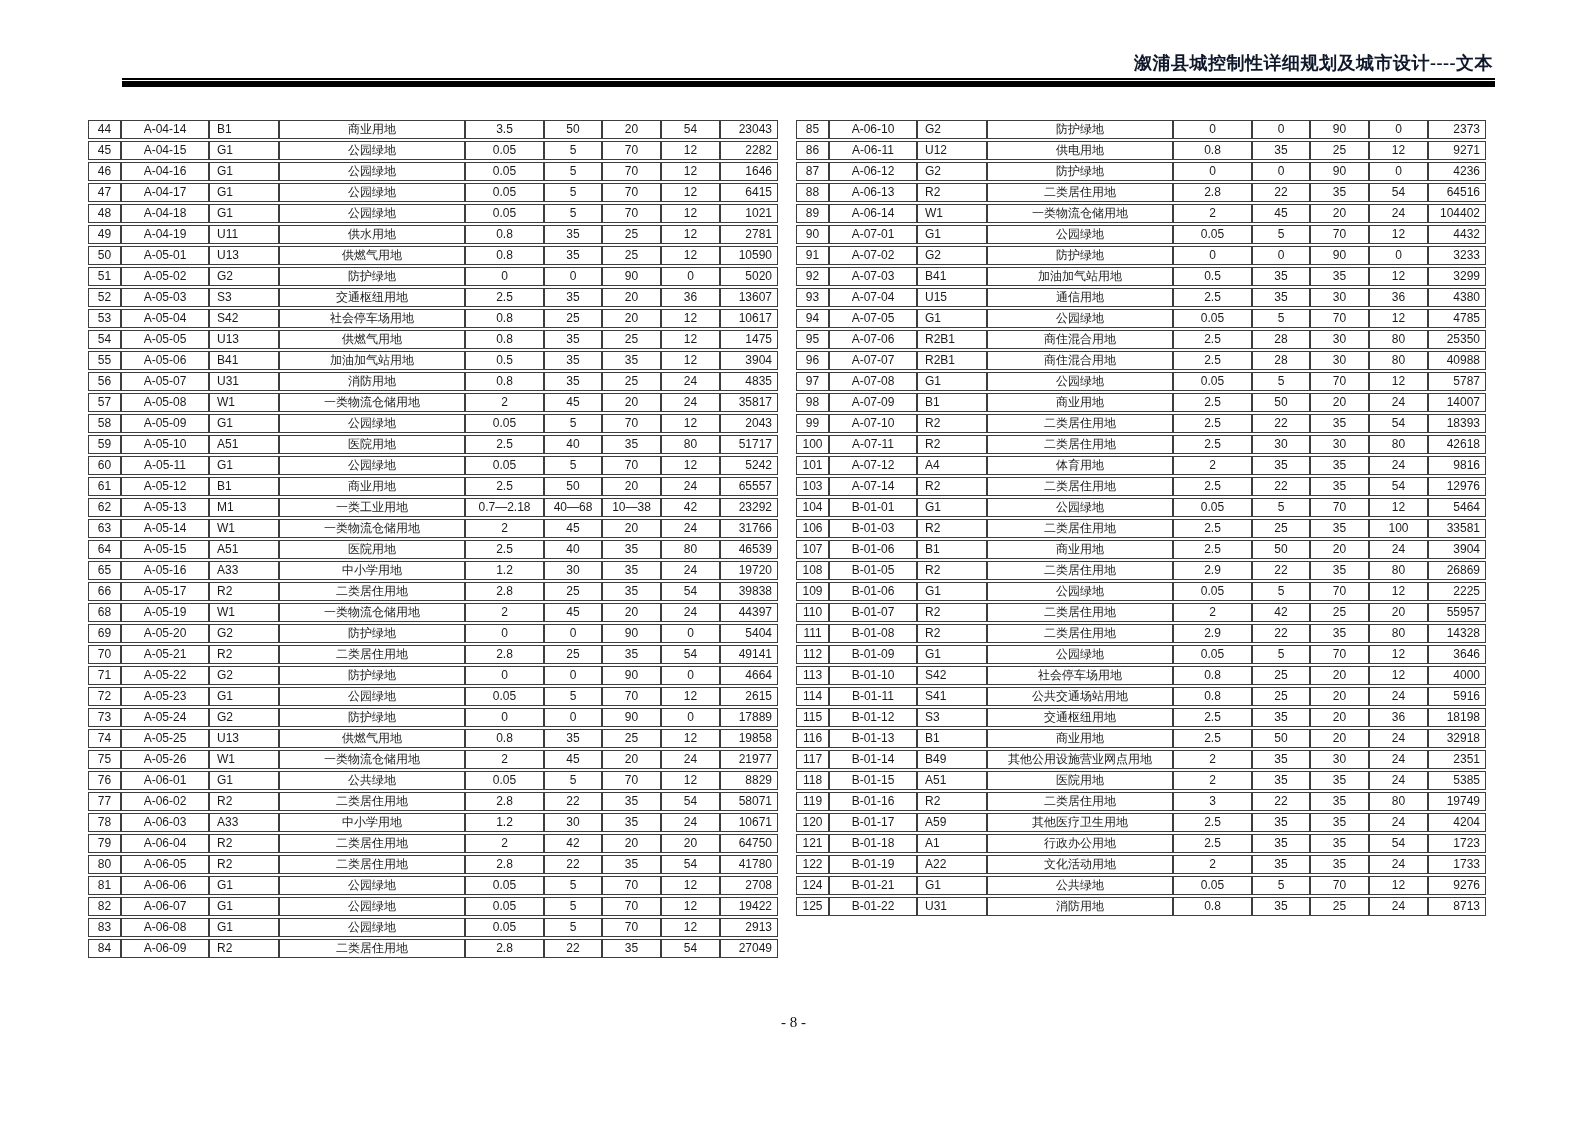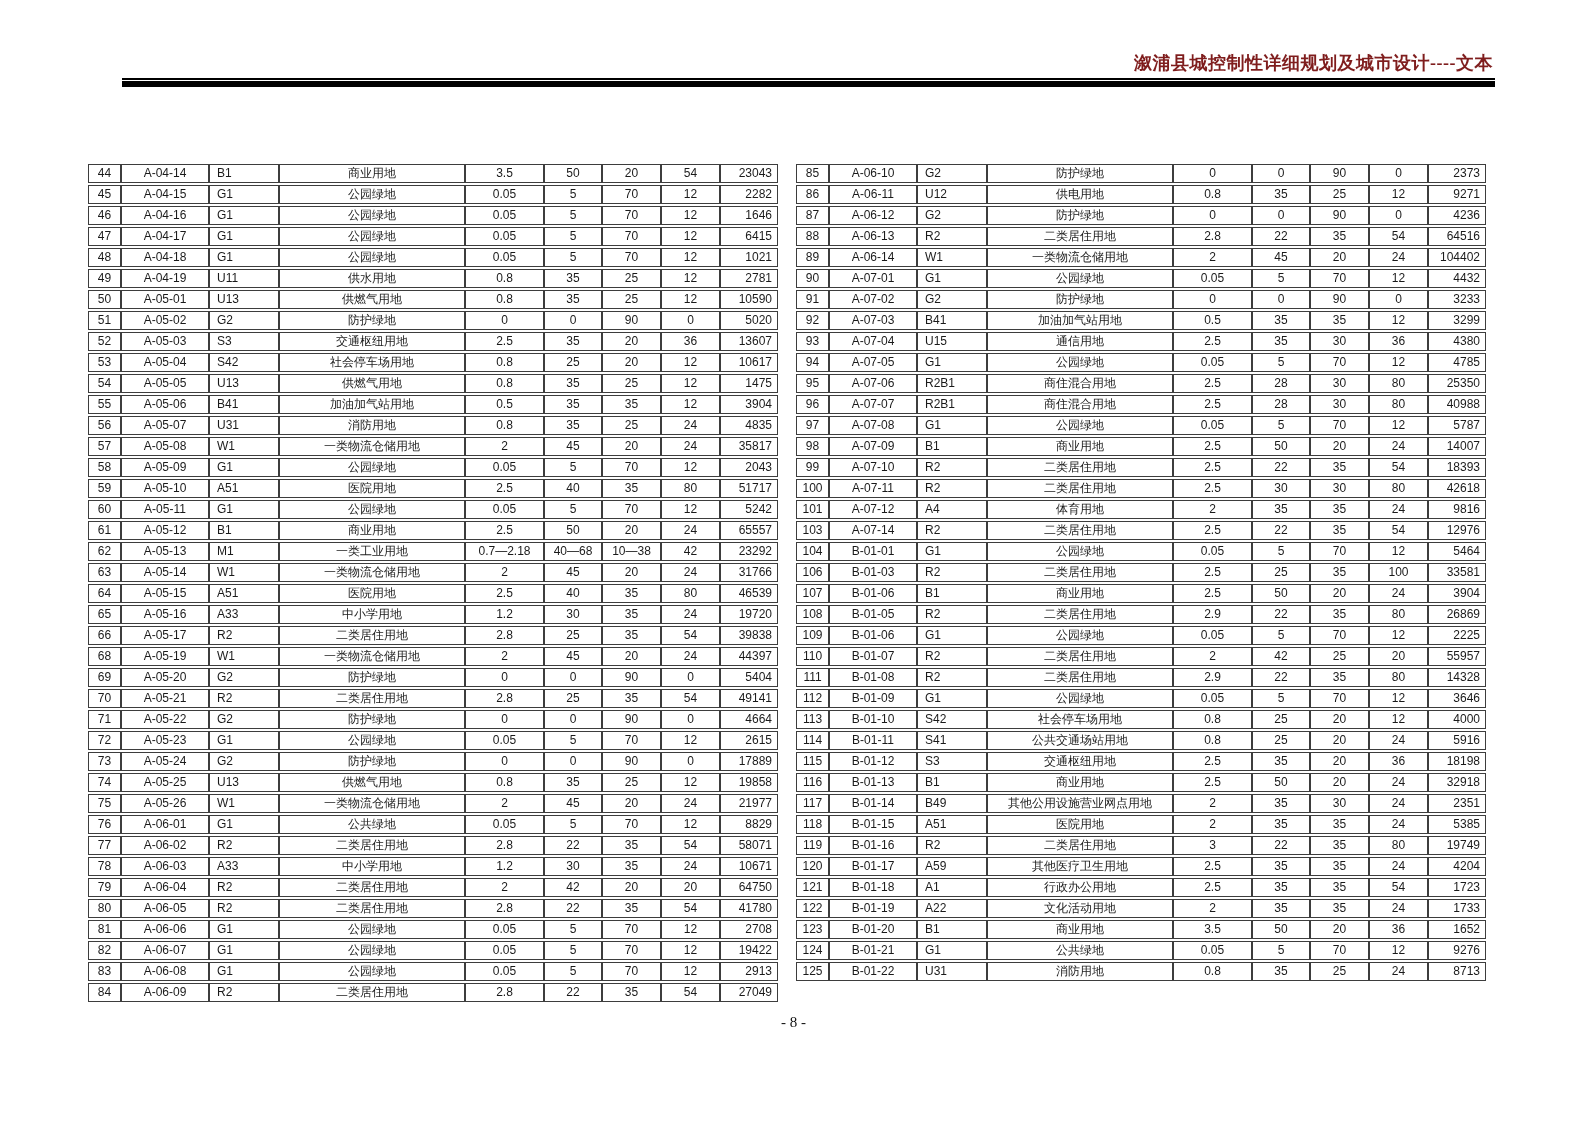--- a/index.html
+++ b/index.html
@@ -17,21 +17,21 @@
     color: #1a1a1a;
   }
   .doc-header-title {
     position: absolute;
     top: 51px;
     right: 94px;
     font-family: "Liberation Serif", serif;
     font-weight: bold;
     font-size: 18px;
     line-height: 24px;
-    color: #7f1d1d;
+    color: #0f172a;
     letter-spacing: 0.5px;
     white-space: nowrap;
     text-align: right;
   }
   .header-rule {
     position: absolute;
     left: 122px;
     top: 78px;
     width: 1373px;
     height: 9px;
@@ -41,21 +41,20 @@
   .header-rule .thick { height: 6px; background: #000; }
 
   .data-table {
     position: absolute;
     top: 118px;
     border-collapse: separate;
     border-spacing: 0 2px;
     table-layout: fixed;
     width: 690px;
     font-size: 12px;
-    margin-top: 44px;
   }
   .data-table.left-table  { left: 88px; }
   .data-table.right-table { left: 796px; }
   .data-table td {
     box-sizing: border-box;
     border: 1px solid #3d3d3d;
     height: 19px;
     line-height: 17px;
     padding: 0;
     text-align: center;
@@ -955,31 +954,20 @@
           <td class="cell-code">B-01-19</td>
           <td class="cell-zone">A22</td>
           <td class="cell-name">文化活动用地</td>
           <td class="cell-v1">2</td>
           <td class="cell-v2">35</td>
           <td class="cell-v3">35</td>
           <td class="cell-v4">24</td>
           <td class="cell-v5">1733</td>
         </tr>
         <tr>
-          <td class="cell-index">123</td>
-          <td class="cell-code">B-01-20</td>
-          <td class="cell-zone">B1</td>
-          <td class="cell-name">商业用地</td>
-          <td class="cell-v1">3.5</td>
-          <td class="cell-v2">50</td>
-          <td class="cell-v3">20</td>
-          <td class="cell-v4">36</td>
-          <td class="cell-v5">1652</td>
-        </tr>
-        <tr>
           <td class="cell-index">124</td>
           <td class="cell-code">B-01-21</td>
           <td class="cell-zone">G1</td>
           <td class="cell-name">公共绿地</td>
           <td class="cell-v1">0.05</td>
           <td class="cell-v2">5</td>
           <td class="cell-v3">70</td>
           <td class="cell-v4">12</td>
           <td class="cell-v5">9276</td>
         </tr>

